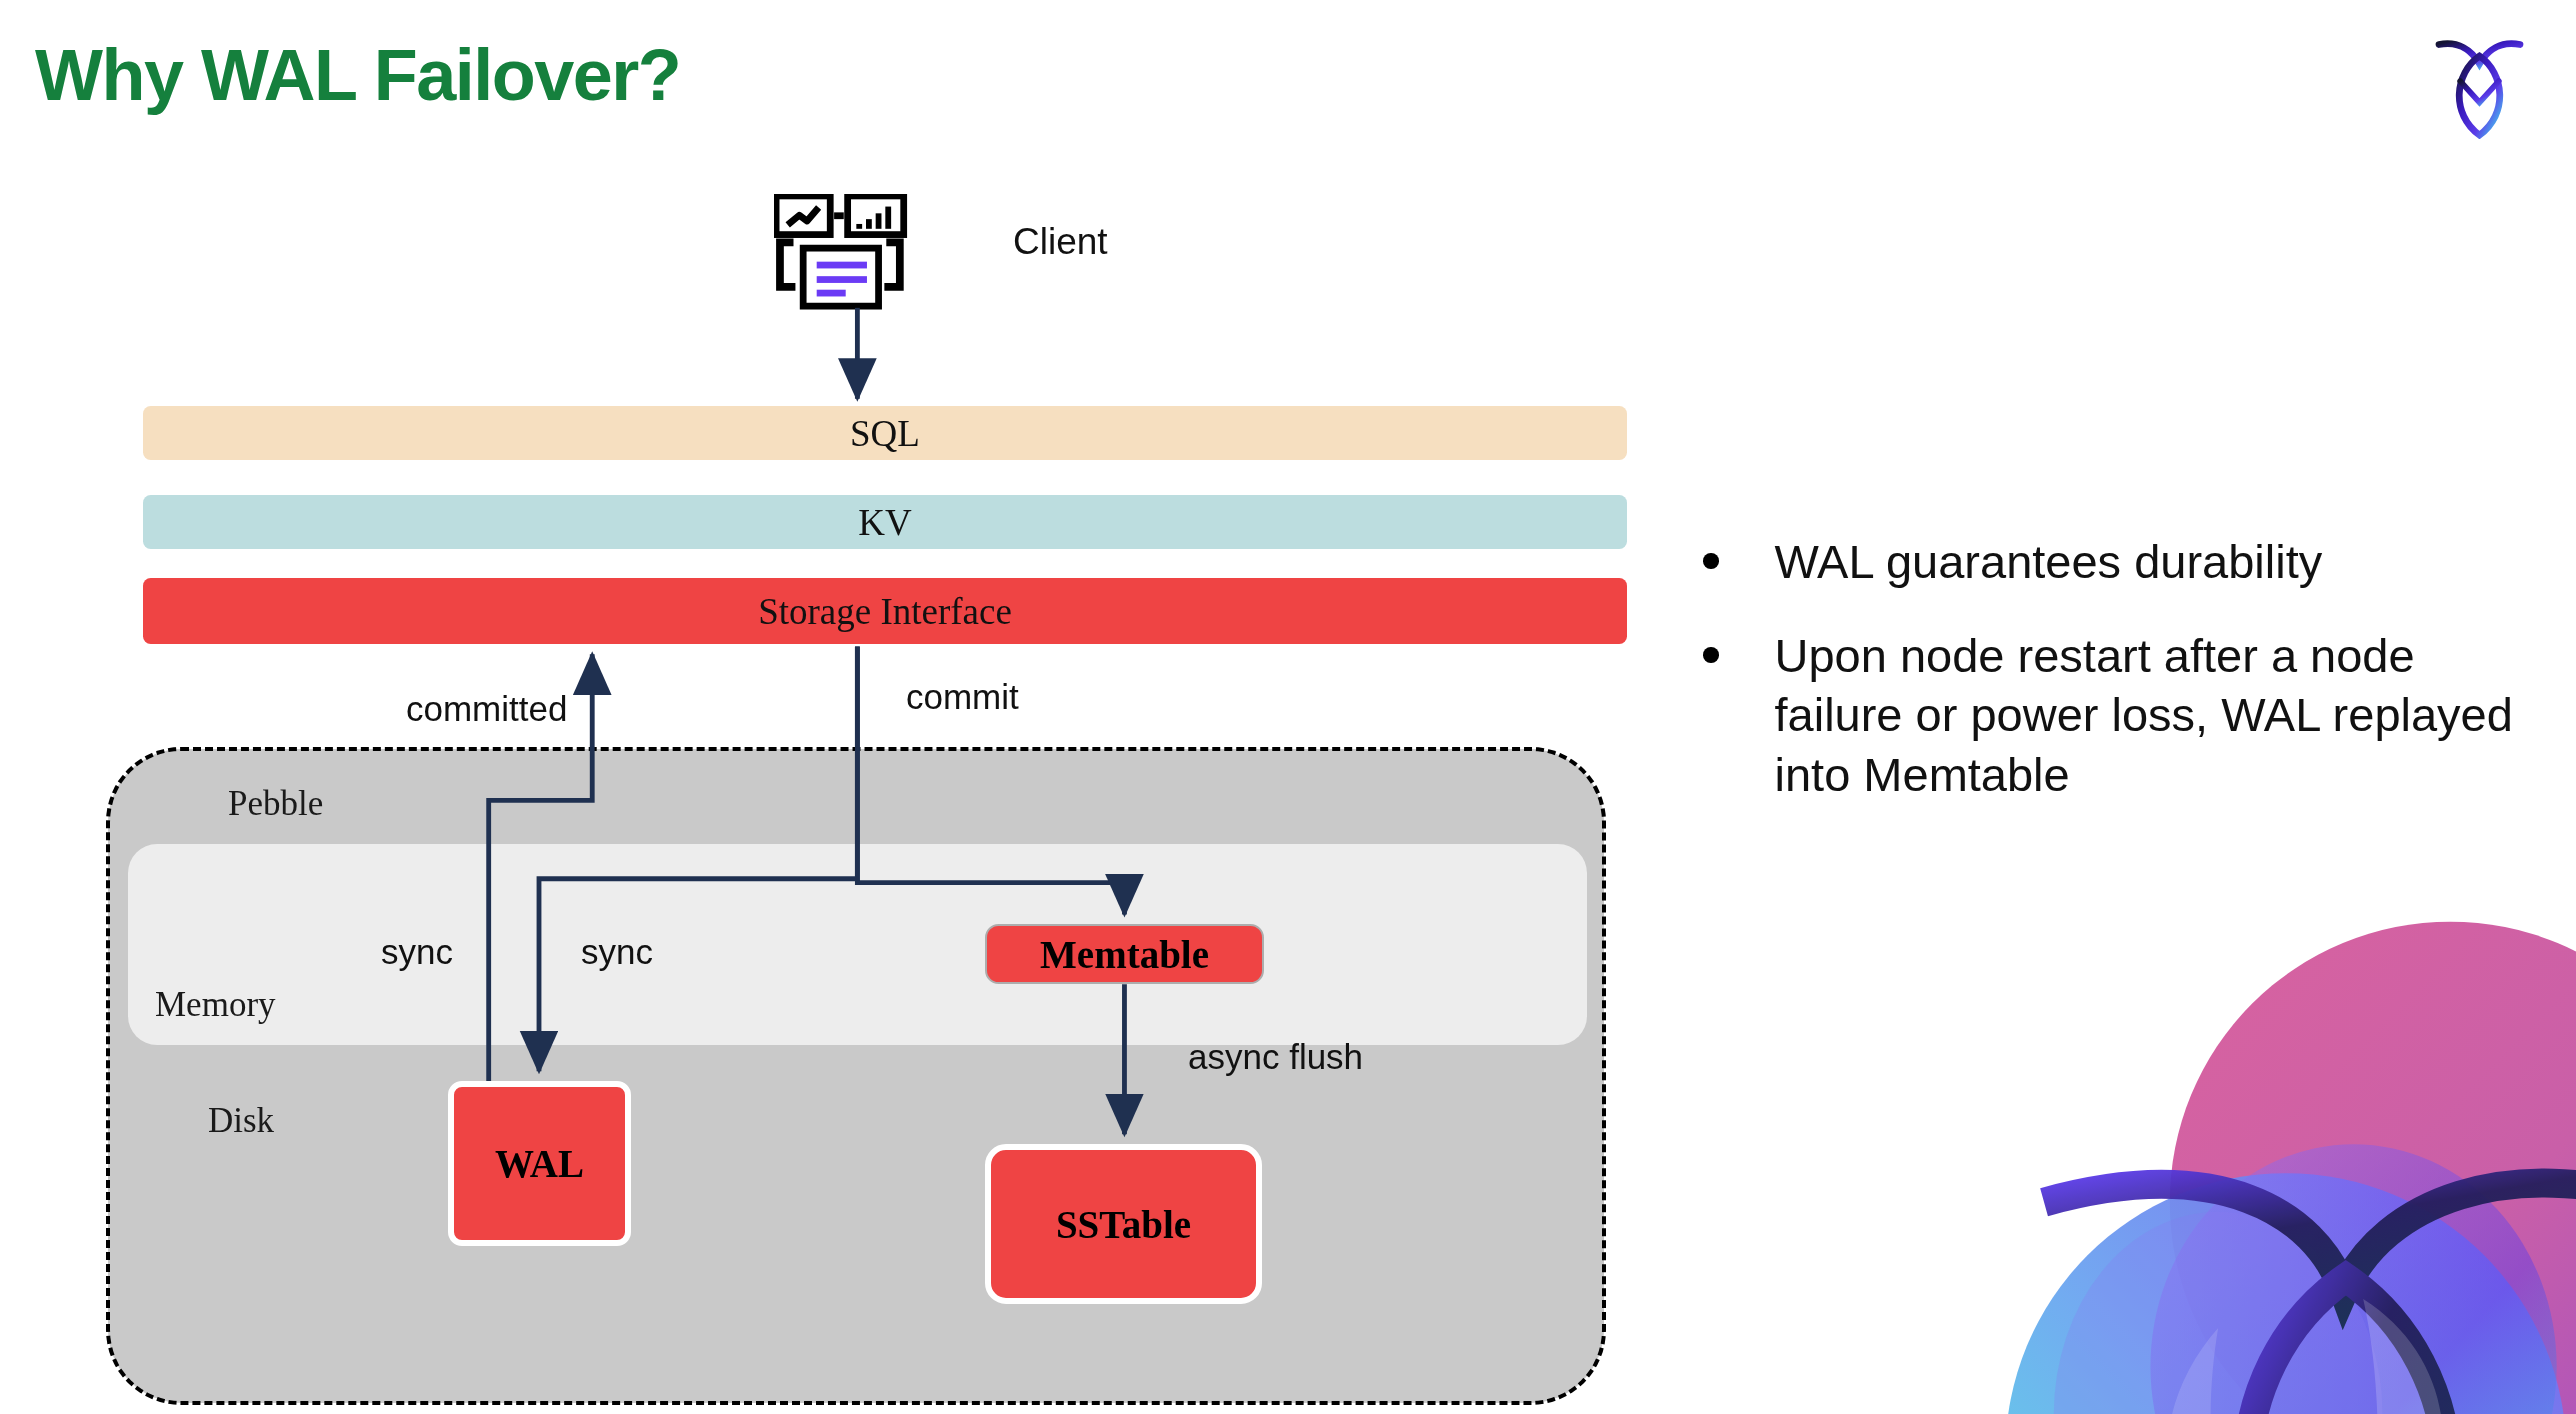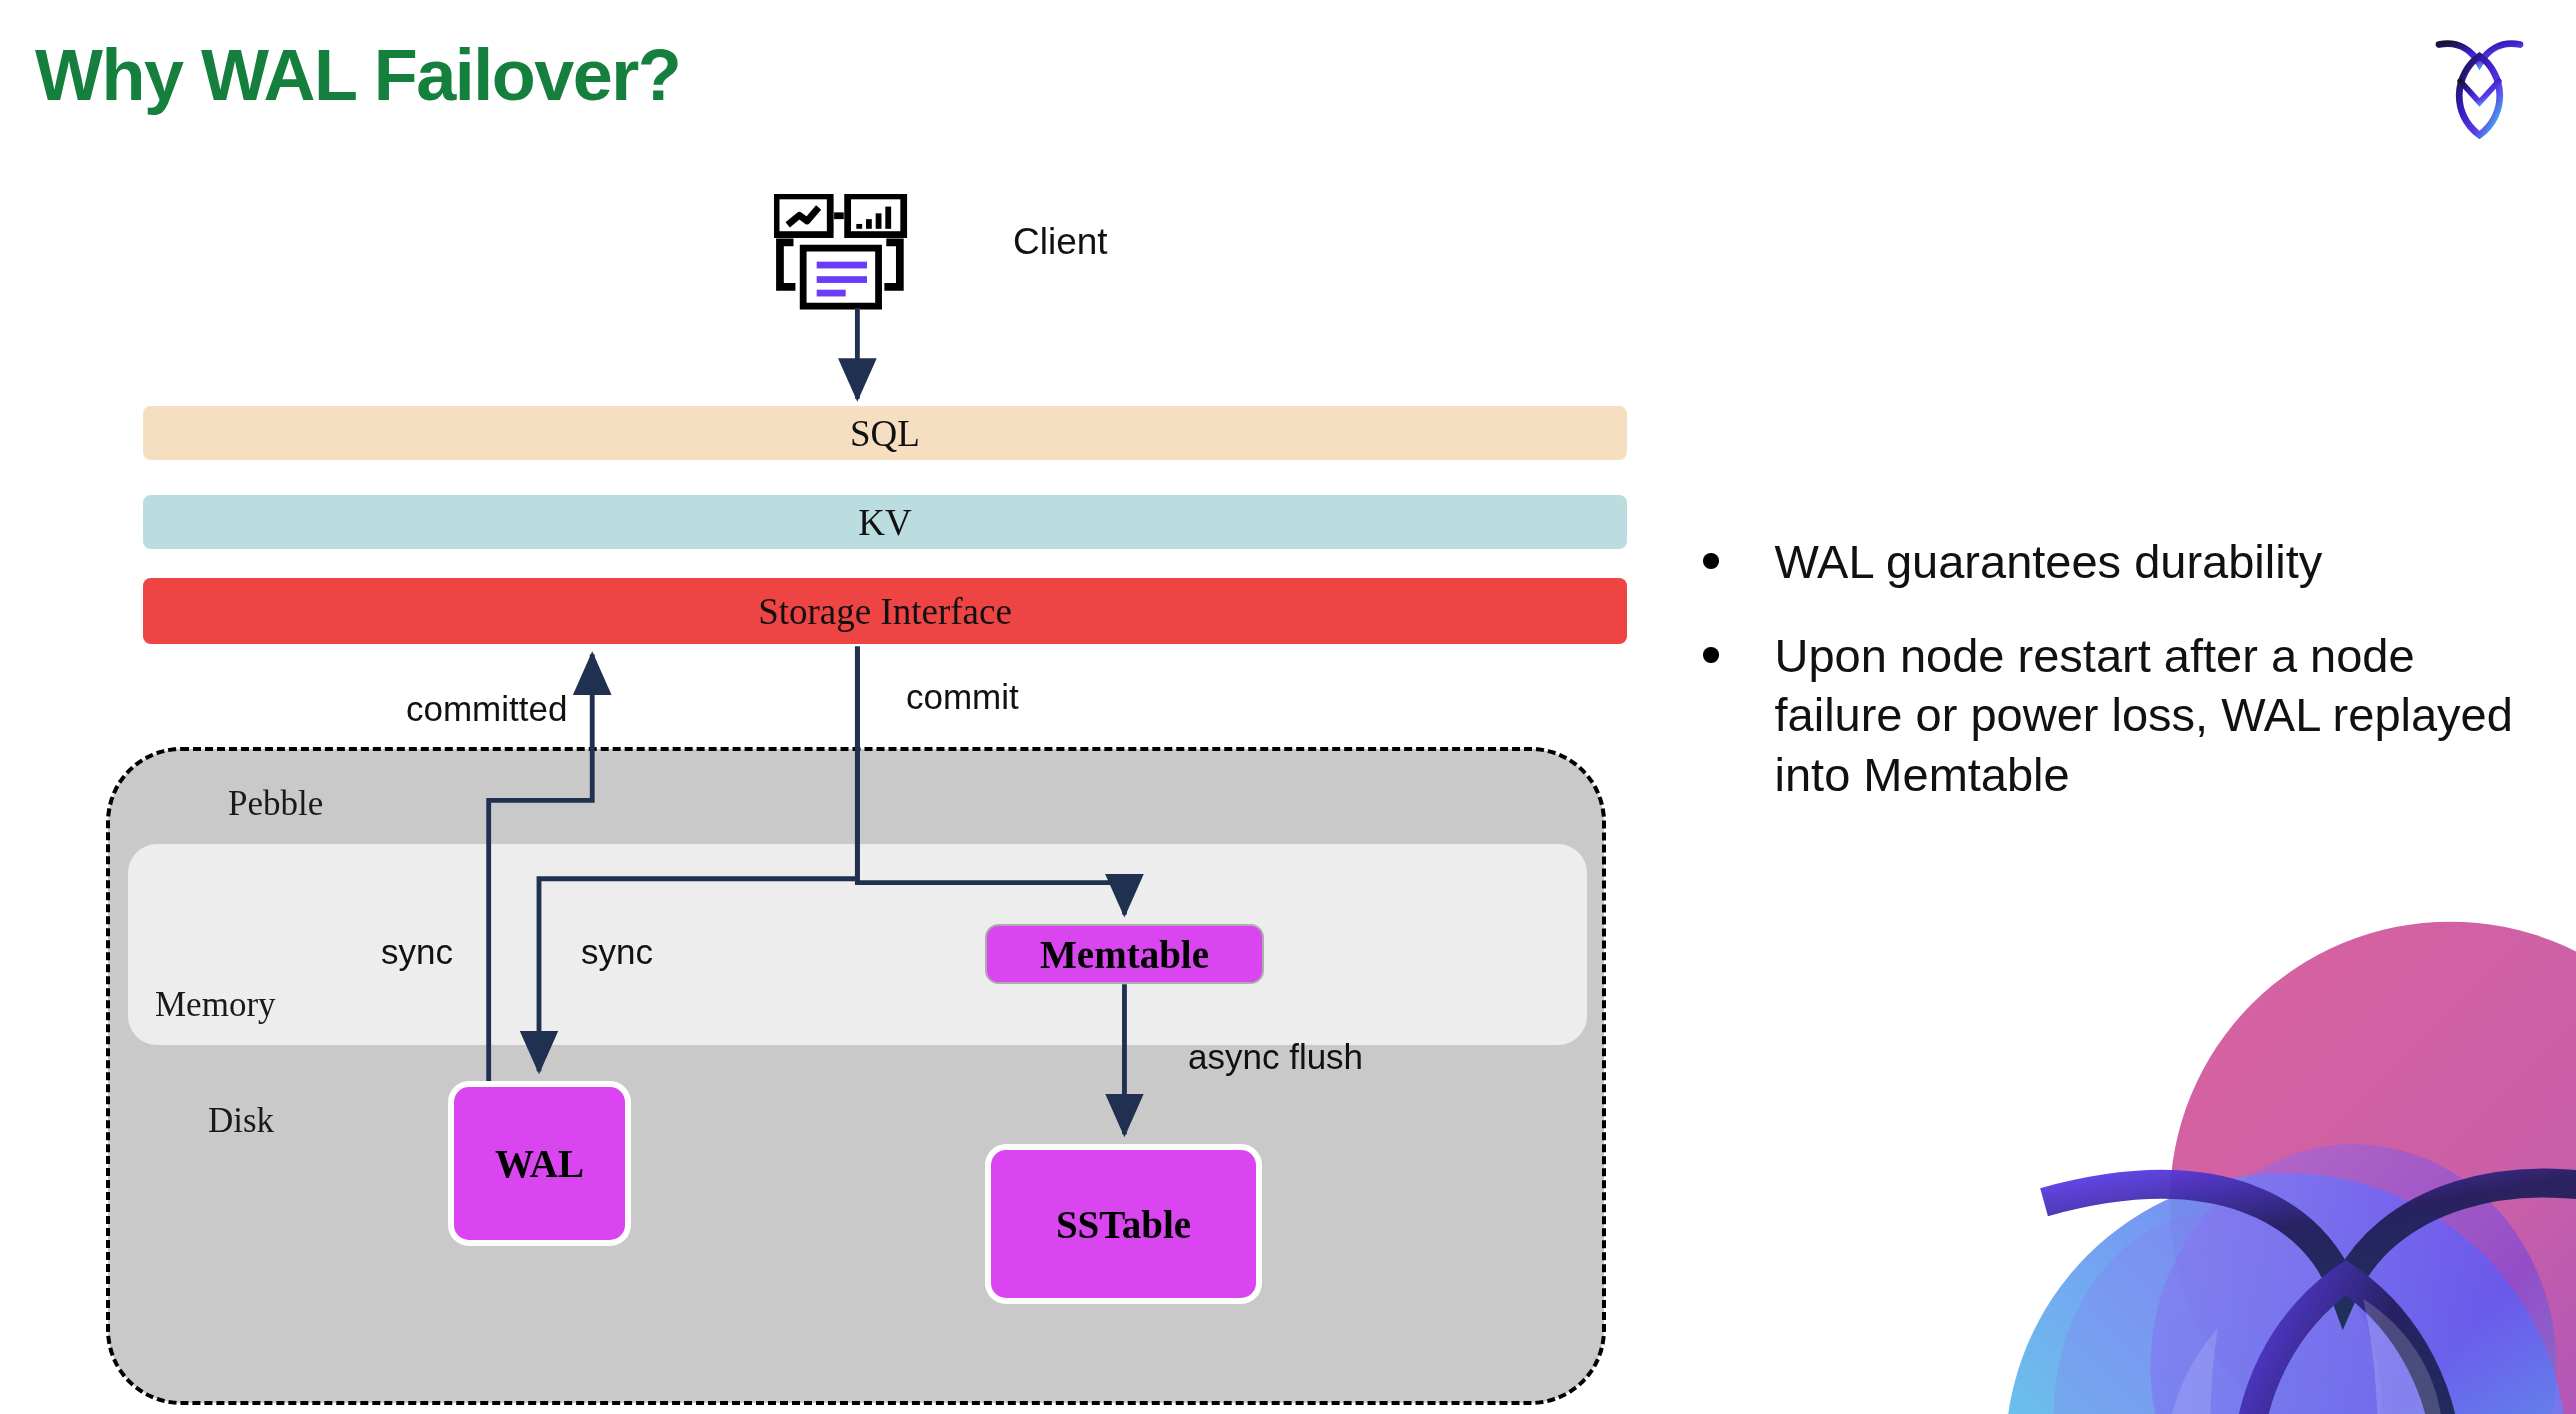--- a/index.html
+++ b/index.html
@@ -128,42 +128,42 @@
     white-space: nowrap;
   }
   .label-pebble { left: 228px; top: 784px; }
   .label-memory { left: 155px; top: 985px; }
   .label-disk   { left: 208px; top: 1101px; }
 
   
   .node-box {
     position: absolute;
     border-radius: 15.5px;
-    background: #d946ef;
+    background: #ef4444;
     display: flex;
     align-items: center;
     justify-content: center;
     font-family: "Liberation Serif", serif;
     font-weight: bold;
     font-size: 39px;
     color: #000000;
     box-sizing: border-box;
     z-index: 7;
   }
   .node-memtable {
     left: 985px; top: 924px;
     width: 279px; height: 60px;
     border: 2.9px solid #ADADAD;
     border-radius: 13.5px;
   }
   .node-wal {
     left: 448px; top: 1081px;
     width: 183px; height: 165px;
     border: 6.8px solid #ffffff;
-    border-radius: 21px;
+    border-radius: 14px;
   }
   .node-sstable {
     left: 985px; top: 1144px;
     width: 277px; height: 160px;
     border: 6.8px solid #ffffff;
     border-radius: 21px;
   }
 
   
   .edge-label {

